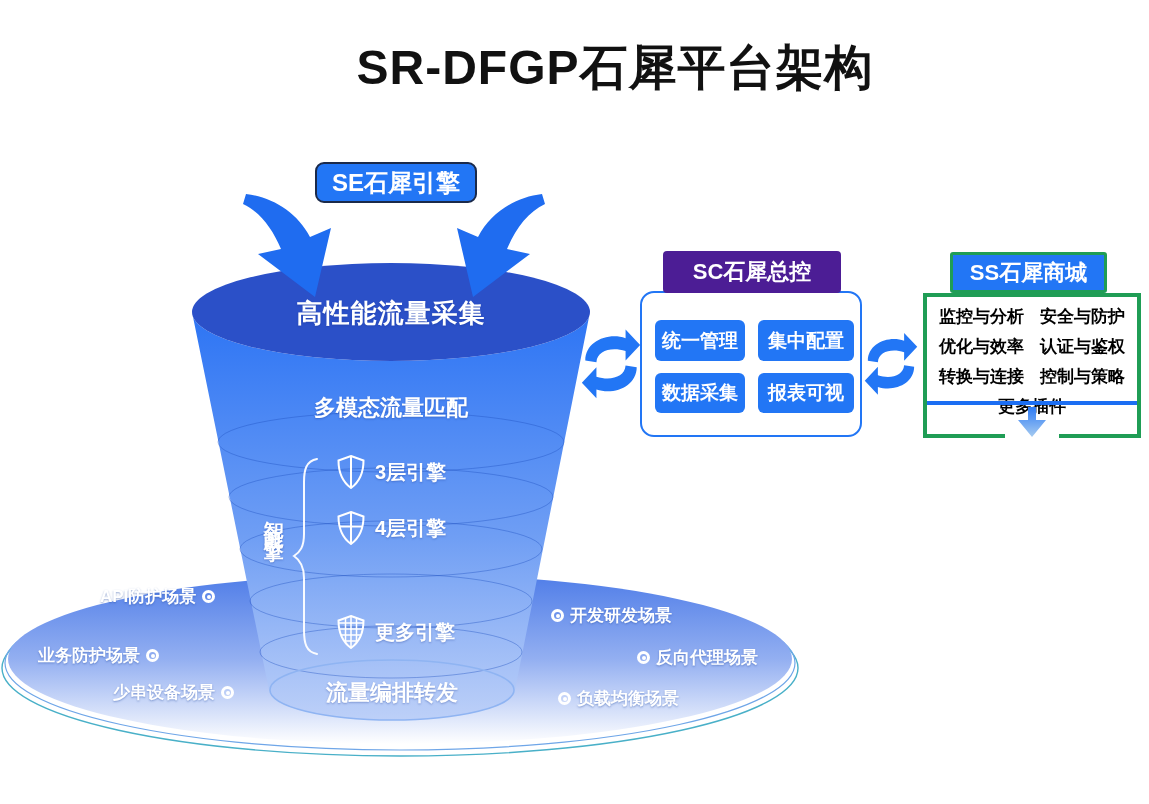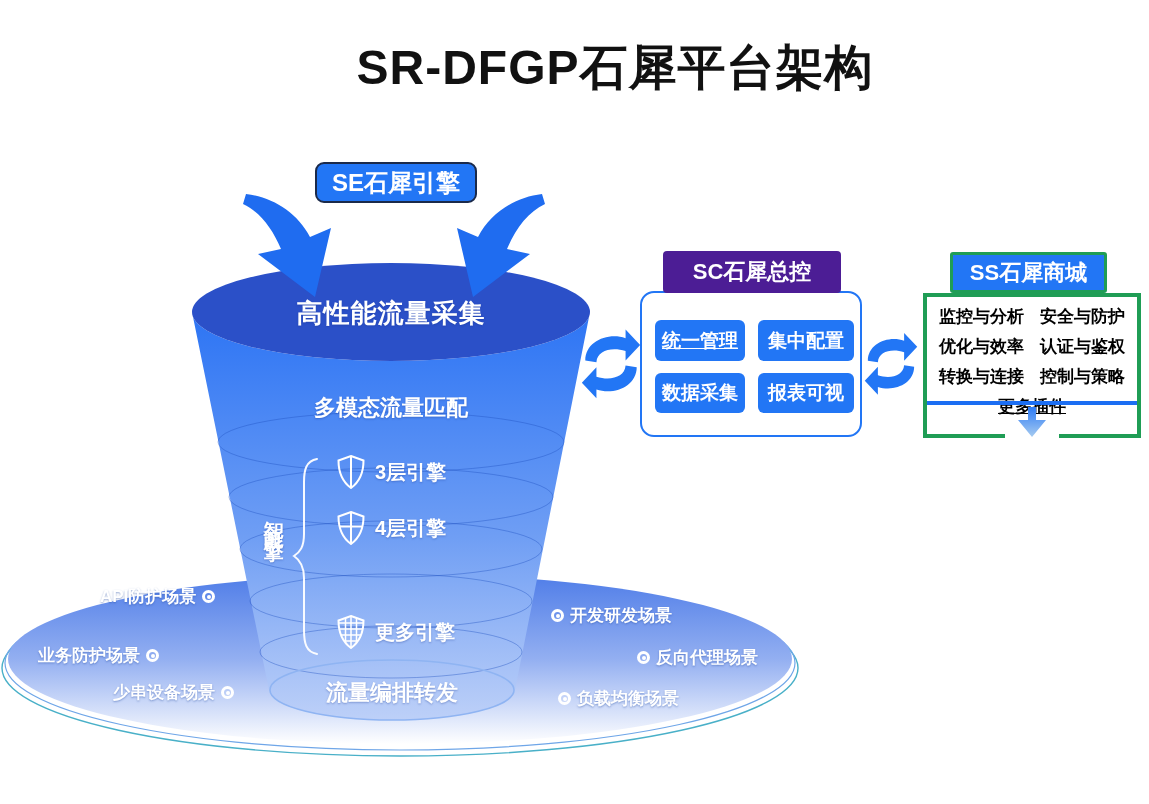--- a/index.html
+++ b/index.html
@@ -68,36 +68,36 @@
 
   
   .sc-box {
     position:absolute; left:640px; top:291px; width:222px; height:146px;
     background:#fff; border:2px solid #2276f5; border-radius:14px; z-index:3;
   }
   .sc-btn {
     position:absolute; display:flex; align-items:center; justify-content:center;
     background:#2276f5; color:#fff; font-weight:bold; font-size:19px; border-radius:6px;
   }
-  .sc-btn-0 { left:13px;  top:27px; width:90px; height:41px;text-decoration:underline; }
+  .sc-btn-0 { left:13px;  top:27px; width:90px; height:41px; }
   .sc-btn-1 { left:116px; top:27px; width:96px; height:41px; }
   .sc-btn-2 { left:13px;  top:80px; width:90px; height:40px; }
   .sc-btn-3 { left:116px; top:80px; width:96px; height:40px; }
 
   
   .ss-box {
     position:absolute; left:923px; top:293px; width:218px; height:145px;
     background:#fff; border:4px solid #1f9d55; z-index:3;
   }
   .ss-items {
     display:grid; grid-template-columns:1fr 1fr; row-gap:7px;
     padding:8px 4px 0; text-align:center;
     font-size:17px; font-weight:600; color:#000;
   }
-  .ss-more { text-align:center; font-size:17px; font-weight:600; color:#000; margin-top:7px;text-decoration:underline; }
+  .ss-more { text-align:center; font-size:17px; font-weight:600; color:#000; margin-top:7px; }
   .ss-divider { position:absolute; left:0; top:104px; width:100%; height:4px; background:#1b6ef3; }
   .ss-gap { position:absolute; left:50%; bottom:-4px; transform:translateX(-50%);
             width:54px; height:4px; background:#fff; }
   .ss-arrow { position:absolute; left:50%; bottom:-3px; transform:translateX(-50%); }
 </style>
 </head>
 <body>
 
 <div class="canvas">
 

